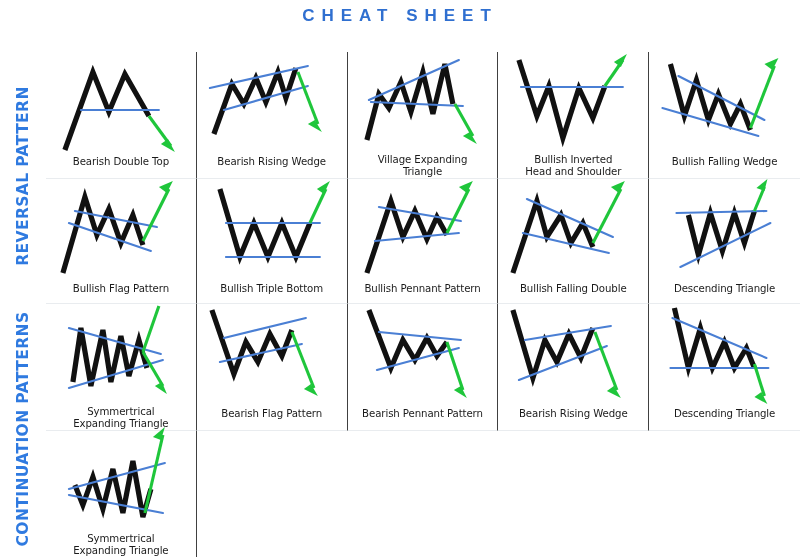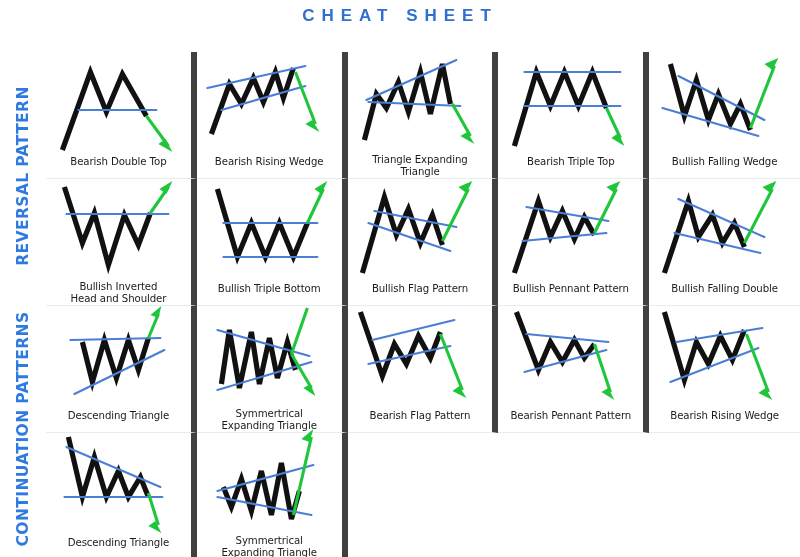--- a/index.html
+++ b/index.html
@@ -45,21 +45,21 @@
     width:754px;height:505px;
     display:grid;
     grid-template-columns:repeat(5,1fr);
     grid-template-rows:repeat(4,1fr);
   }
   .cell{
     position:relative;
     display:flex;flex-direction:column;
     align-items:center;justify-content:flex-start;
     box-sizing:border-box;
-    border-right:6px solid #404040;
+    border-right:1px solid #404040;
     border-bottom:1px solid #e9ecef;
     padding-top:2px;
   }
   .cell:nth-child(5n){border-right:none;}
   .grid .cell:nth-child(n+16){border-bottom:none;}
 
   .figure{
     width:100%;
     height:102px;
     display:block;
@@ -119,79 +119,69 @@
     </div>
 
     <div class="cell">
       <svg class="figure" viewBox="0 0 140 102">
         <path class="pz" d="M14 86 L26 40 L36 54 L48 28 L58 58 L70 18 L80 60 L92 10 L100 50"></path>
         <line class="tl" x1="16" y1="46" x2="106" y2="6"></line>
         <line class="tl" x1="18" y1="48" x2="110" y2="52"></line>
         <line class="ar" x1="102" y1="50" x2="120" y2="82"></line>
         <polygon class="arh" points="124,90 110,82 117,78"></polygon>
       </svg>
-      <div class="caption two">Triangle Expanding</div>
+      <div class="caption two">Village Expanding</div>
       <div class="caption">Triangle</div>
     </div>
 
-    <div class="cell">
-      <svg class="figure" viewBox="0 0 140 102">
-        <path class="pz" d="M14 92 L36 18 L50 52 L64 18 L78 52 L92 18 L106 54"></path>
-        <line class="tl" x1="24" y1="18" x2="120" y2="18"></line>
-        <line class="tl" x1="24" y1="52" x2="120" y2="52"></line>
-        <line class="ar" x1="106" y1="54" x2="120" y2="84"></line>
-        <polygon class="arh" points="124,92 111,84 118,79"></polygon>
-      </svg>
-      <div class="caption">Bearish Triple Top</div>
-    </div>
-
+
+
+    <div class="cell">
+      <svg class="figure" viewBox="0 0 140 102">
+        <path class="pz" d="M16 6 L34 62 L46 32 L60 84 L76 34 L90 64 L102 32"></path>
+        <line class="tl" x1="18" y1="33" x2="120" y2="33"></line>
+        <line class="ar" x1="102" y1="32" x2="120" y2="6"></line>
+        <polygon class="arh" points="124,0 111,8 118,13"></polygon>
+      </svg>
+      <div class="caption two">Bullish Inverted</div>
+      <div class="caption">Head and Shoulder</div>
+    </div>
 
     <div class="cell">
       <svg class="figure" viewBox="0 0 140 102">
         <path class="pz" d="M16 10 L30 62 L42 26 L54 66 L64 40 L76 70 L86 50 L96 76"></path>
         <line class="tl" x1="24" y1="22" x2="110" y2="66"></line>
         <line class="tl" x1="8" y1="54" x2="104" y2="82"></line>
         <line class="ar" x1="96" y1="74" x2="120" y2="12"></line>
         <polygon class="arh" points="124,4 110,10 118,16"></polygon>
       </svg>
       <div class="caption">Bullish Falling Wedge</div>
     </div>
 
-    <div class="cell">
-      <svg class="figure" viewBox="0 0 140 102">
-        <path class="pz" d="M16 6 L34 62 L46 32 L60 84 L76 34 L90 64 L102 32"></path>
-        <line class="tl" x1="18" y1="33" x2="120" y2="33"></line>
-        <line class="ar" x1="102" y1="32" x2="120" y2="6"></line>
-        <polygon class="arh" points="124,0 111,8 118,13"></polygon>
-      </svg>
-      <div class="caption two">Bullish Inverted</div>
-      <div class="caption">Head and Shoulder</div>
-    </div>
-
+
+    <div class="cell">
+      <svg class="figure" viewBox="0 0 140 102">
+        <path class="pz" d="M12 92 L34 16 L46 54 L58 28 L70 62 L82 34 L92 64"></path>
+        <line class="tl" x1="24" y1="30" x2="106" y2="46"></line>
+        <line class="tl" x1="18" y1="42" x2="100" y2="70"></line>
+        <line class="ar" x1="92" y1="60" x2="118" y2="8"></line>
+        <polygon class="arh" points="122,0 108,6 116,12"></polygon>
+      </svg>
+      <div class="caption">Bullish Flag Pattern</div>
+    </div>
 
     <div class="cell">
       <svg class="figure" viewBox="0 0 140 102">
         <path class="pz" d="M18 8 L38 76 L52 42 L66 76 L80 42 L94 76 L108 42"></path>
         <line class="tl" x1="24" y1="42" x2="118" y2="42"></line>
         <line class="tl" x1="24" y1="76" x2="118" y2="76"></line>
         <line class="ar" x1="108" y1="42" x2="124" y2="8"></line>
         <polygon class="arh" points="128,0 115,8 122,13"></polygon>
       </svg>
       <div class="caption">Bullish Triple Bottom</div>
-    </div>
-
-    <div class="cell">
-      <svg class="figure" viewBox="0 0 140 102">
-        <path class="pz" d="M12 92 L34 16 L46 54 L58 28 L70 62 L82 34 L92 64"></path>
-        <line class="tl" x1="24" y1="30" x2="106" y2="46"></line>
-        <line class="tl" x1="18" y1="42" x2="100" y2="70"></line>
-        <line class="ar" x1="92" y1="60" x2="118" y2="8"></line>
-        <polygon class="arh" points="122,0 108,6 116,12"></polygon>
-      </svg>
-      <div class="caption">Bullish Flag Pattern</div>
     </div>
 
     <div class="cell">
       <svg class="figure" viewBox="0 0 140 102">
         <path class="pz" d="M14 92 L38 20 L50 56 L62 30 L74 58 L84 36 L94 54"></path>
         <line class="tl" x1="26" y1="26" x2="108" y2="40"></line>
         <line class="tl" x1="22" y1="60" x2="106" y2="52"></line>
         <line class="ar" x1="94" y1="52" x2="116" y2="8"></line>
         <polygon class="arh" points="120,0 106,6 114,12"></polygon>
       </svg>

